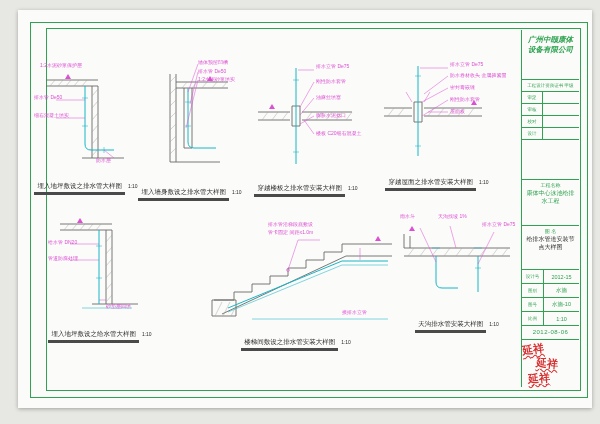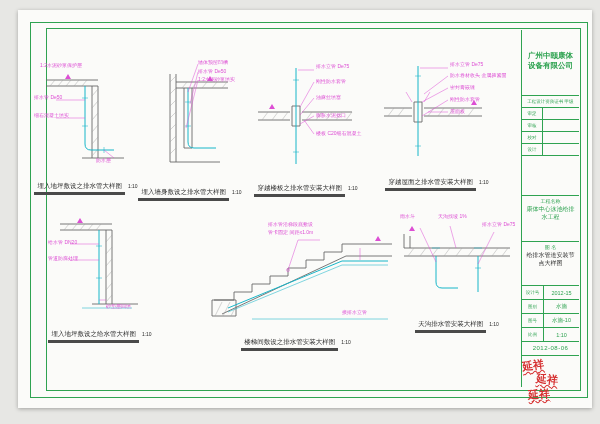--- a/index.html
+++ b/index.html
@@ -23,22 +23,22 @@
   .dtitle-row{position:absolute;left:-10px;right:-10px;text-align:center;white-space:nowrap;}
   .dtitle{display:inline-block;font-size:6.5px;color:#2b2b2b;border-bottom:2px solid #4a4a4a;
           padding:0 3px 1px;position:relative;}
   .dtitle::after{content:"";position:absolute;left:0;right:0;bottom:-3px;border-bottom:1px solid #4a4a4a;}
   .dscale{font-size:5px;color:#2b2b2b;margin-left:3px;}
 
   
   .tblock{position:absolute;left:521px;top:30px;width:57px;height:357px;border-left:1.5px solid #2fa351;
           color:#2fa351;}
   .tb-sec{border-bottom:1px solid #2fa351;overflow:hidden;}
-  .tb-company{height:44px;font-size:7.5px;font-weight:bold;text-align:center;padding:21px 3px 0;
-              line-height:1.35;}
+  .tb-company{height:44px;font-size:7.5px;font-weight:bold;text-align:center;padding:5px 3px 0;
+              line-height:1.35;font-style:italic;}
   .tb-cert{height:11px;font-size:4.5px;text-align:center;line-height:11px;}
   .tb-signrow{display:flex;height:11px;border-bottom:1px solid #2fa351;}
   .tb-signrow:last-child{border-bottom:none;}
   .tb-signlabel{width:20px;border-right:1px solid #2fa351;font-size:4.5px;line-height:11px;text-align:center;}
   .tb-gap{height:39px;}
   .tb-label{font-size:5px;text-align:center;margin-top:2px;}
   .tb-value{font-size:6px;text-align:center;margin-top:2px;padding:0 2px;line-height:1.25;}
   .tb-value.dark{color:#2d2d2d;}
   .tb-fieldrow{display:flex;height:13px;border-bottom:1px solid #2fa351;align-items:center;}
   .tb-fieldrow:last-child{border-bottom:none;}

